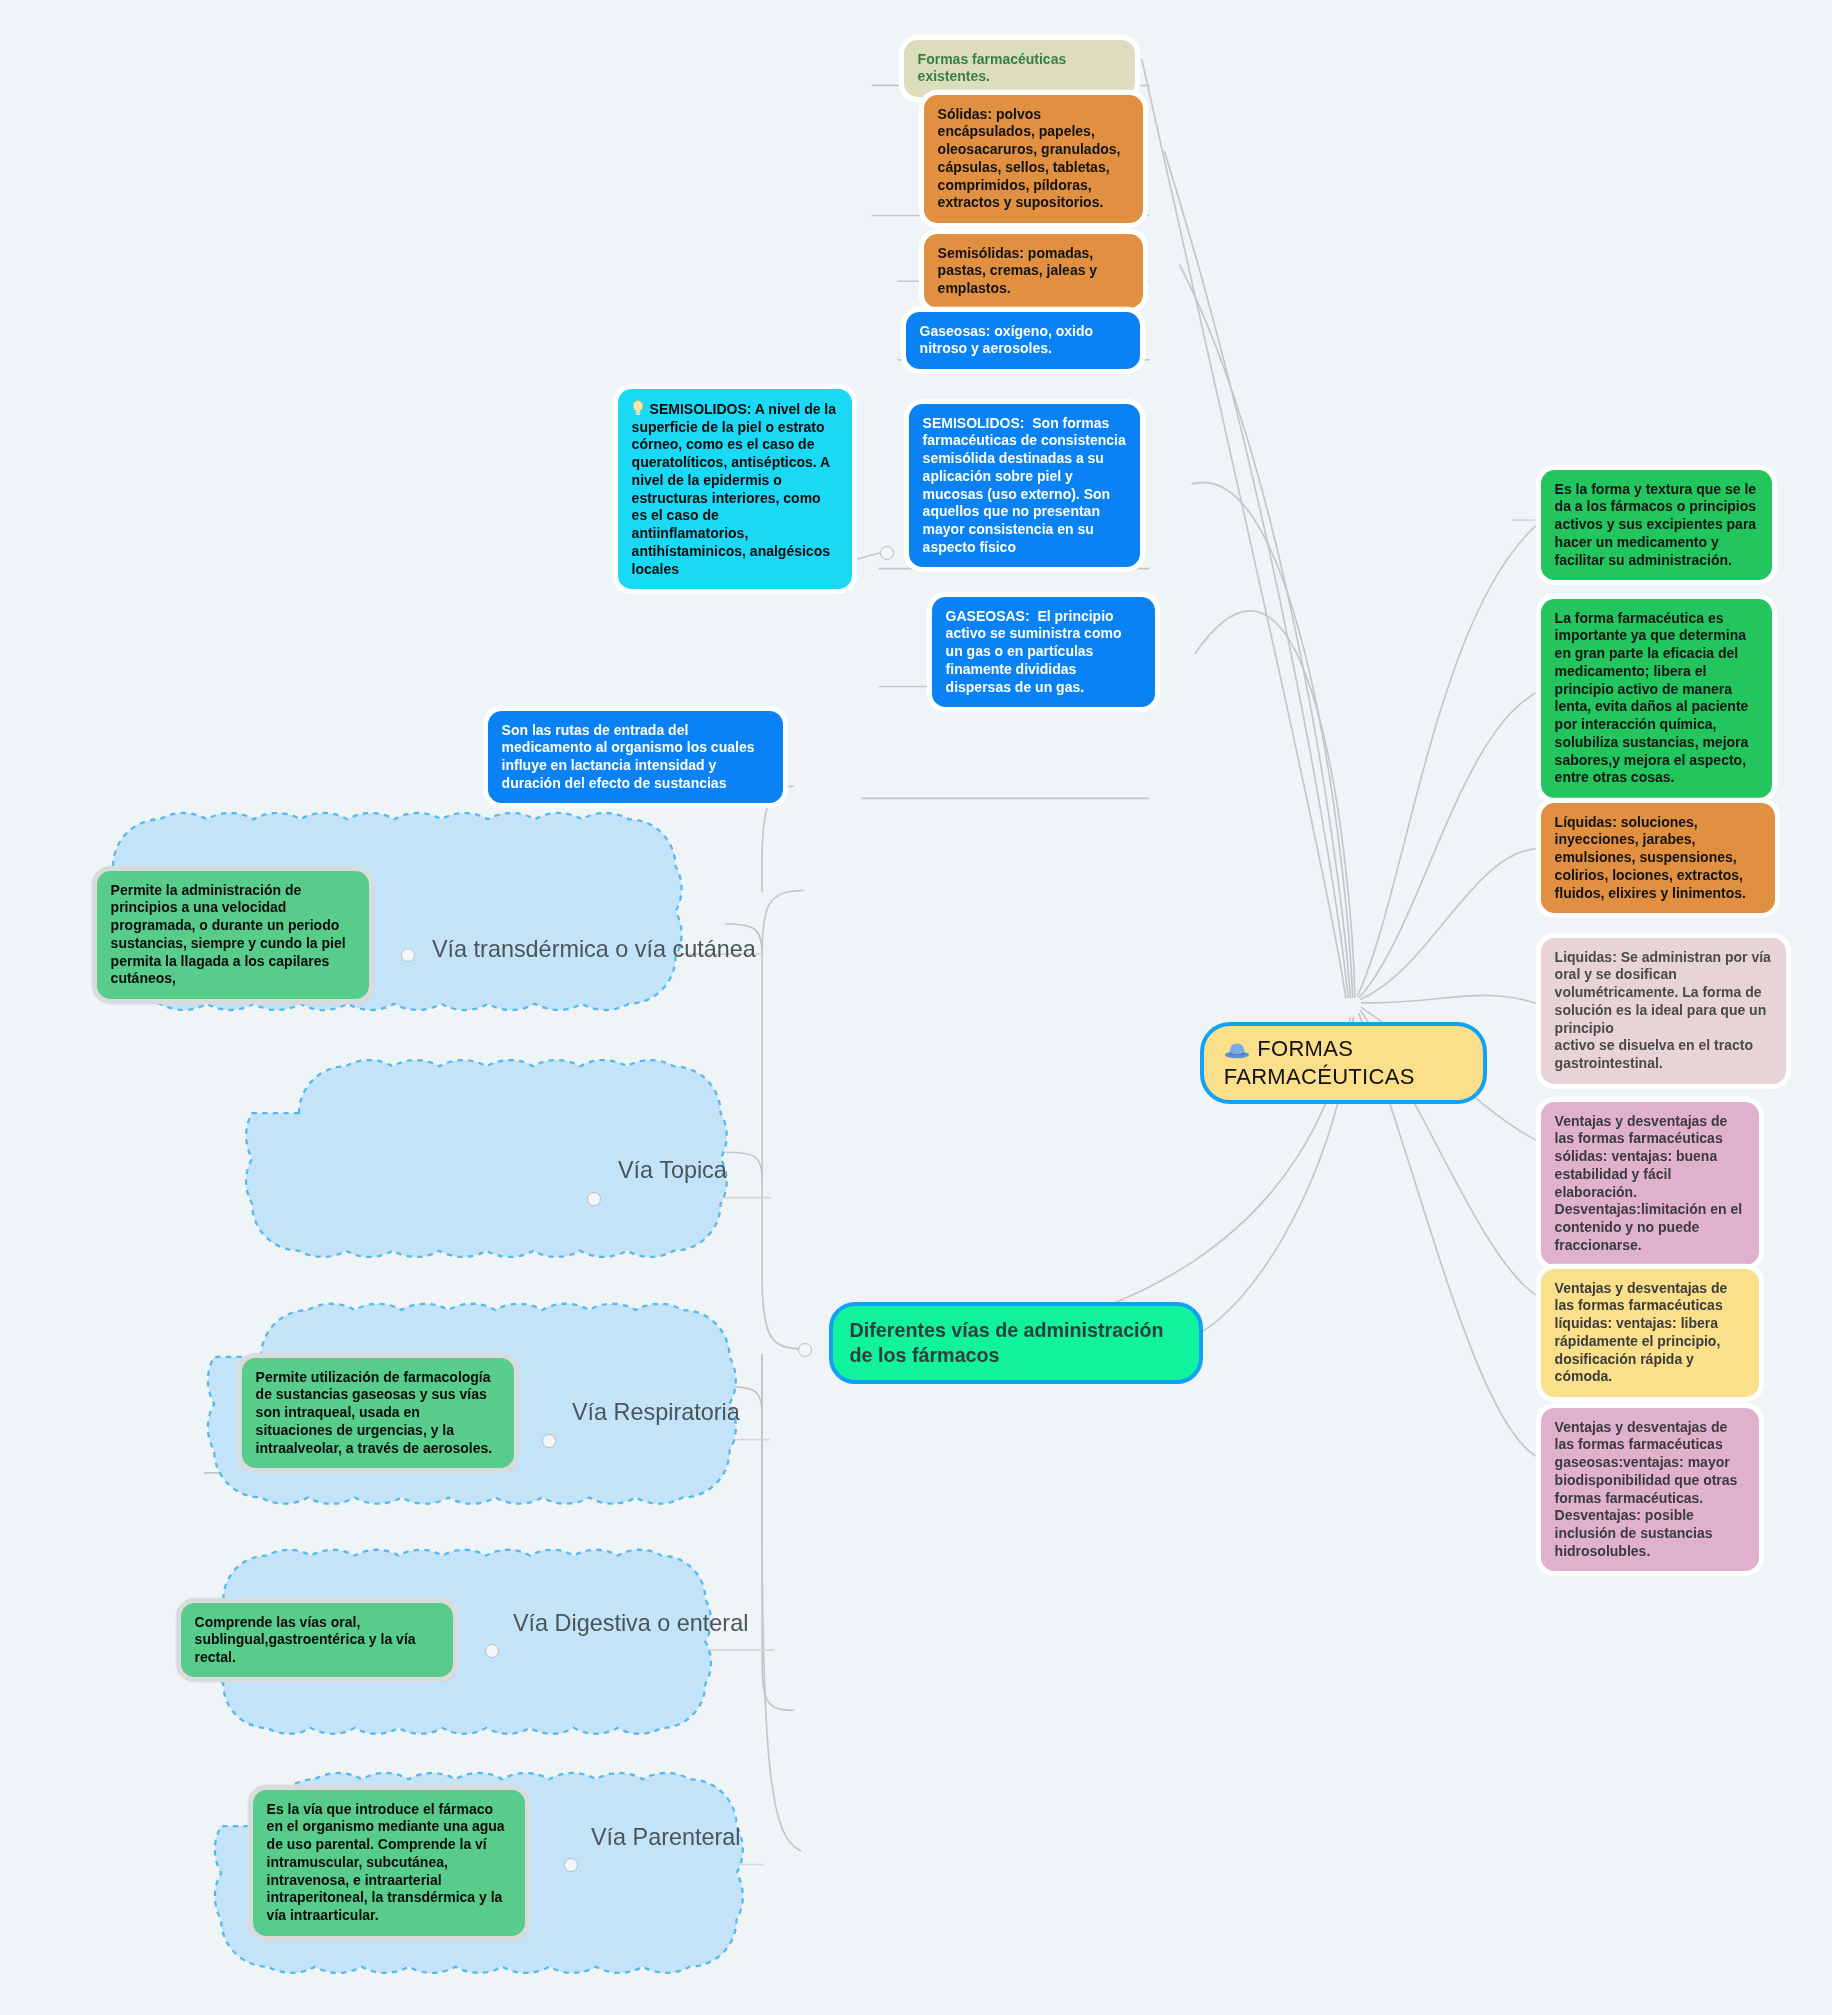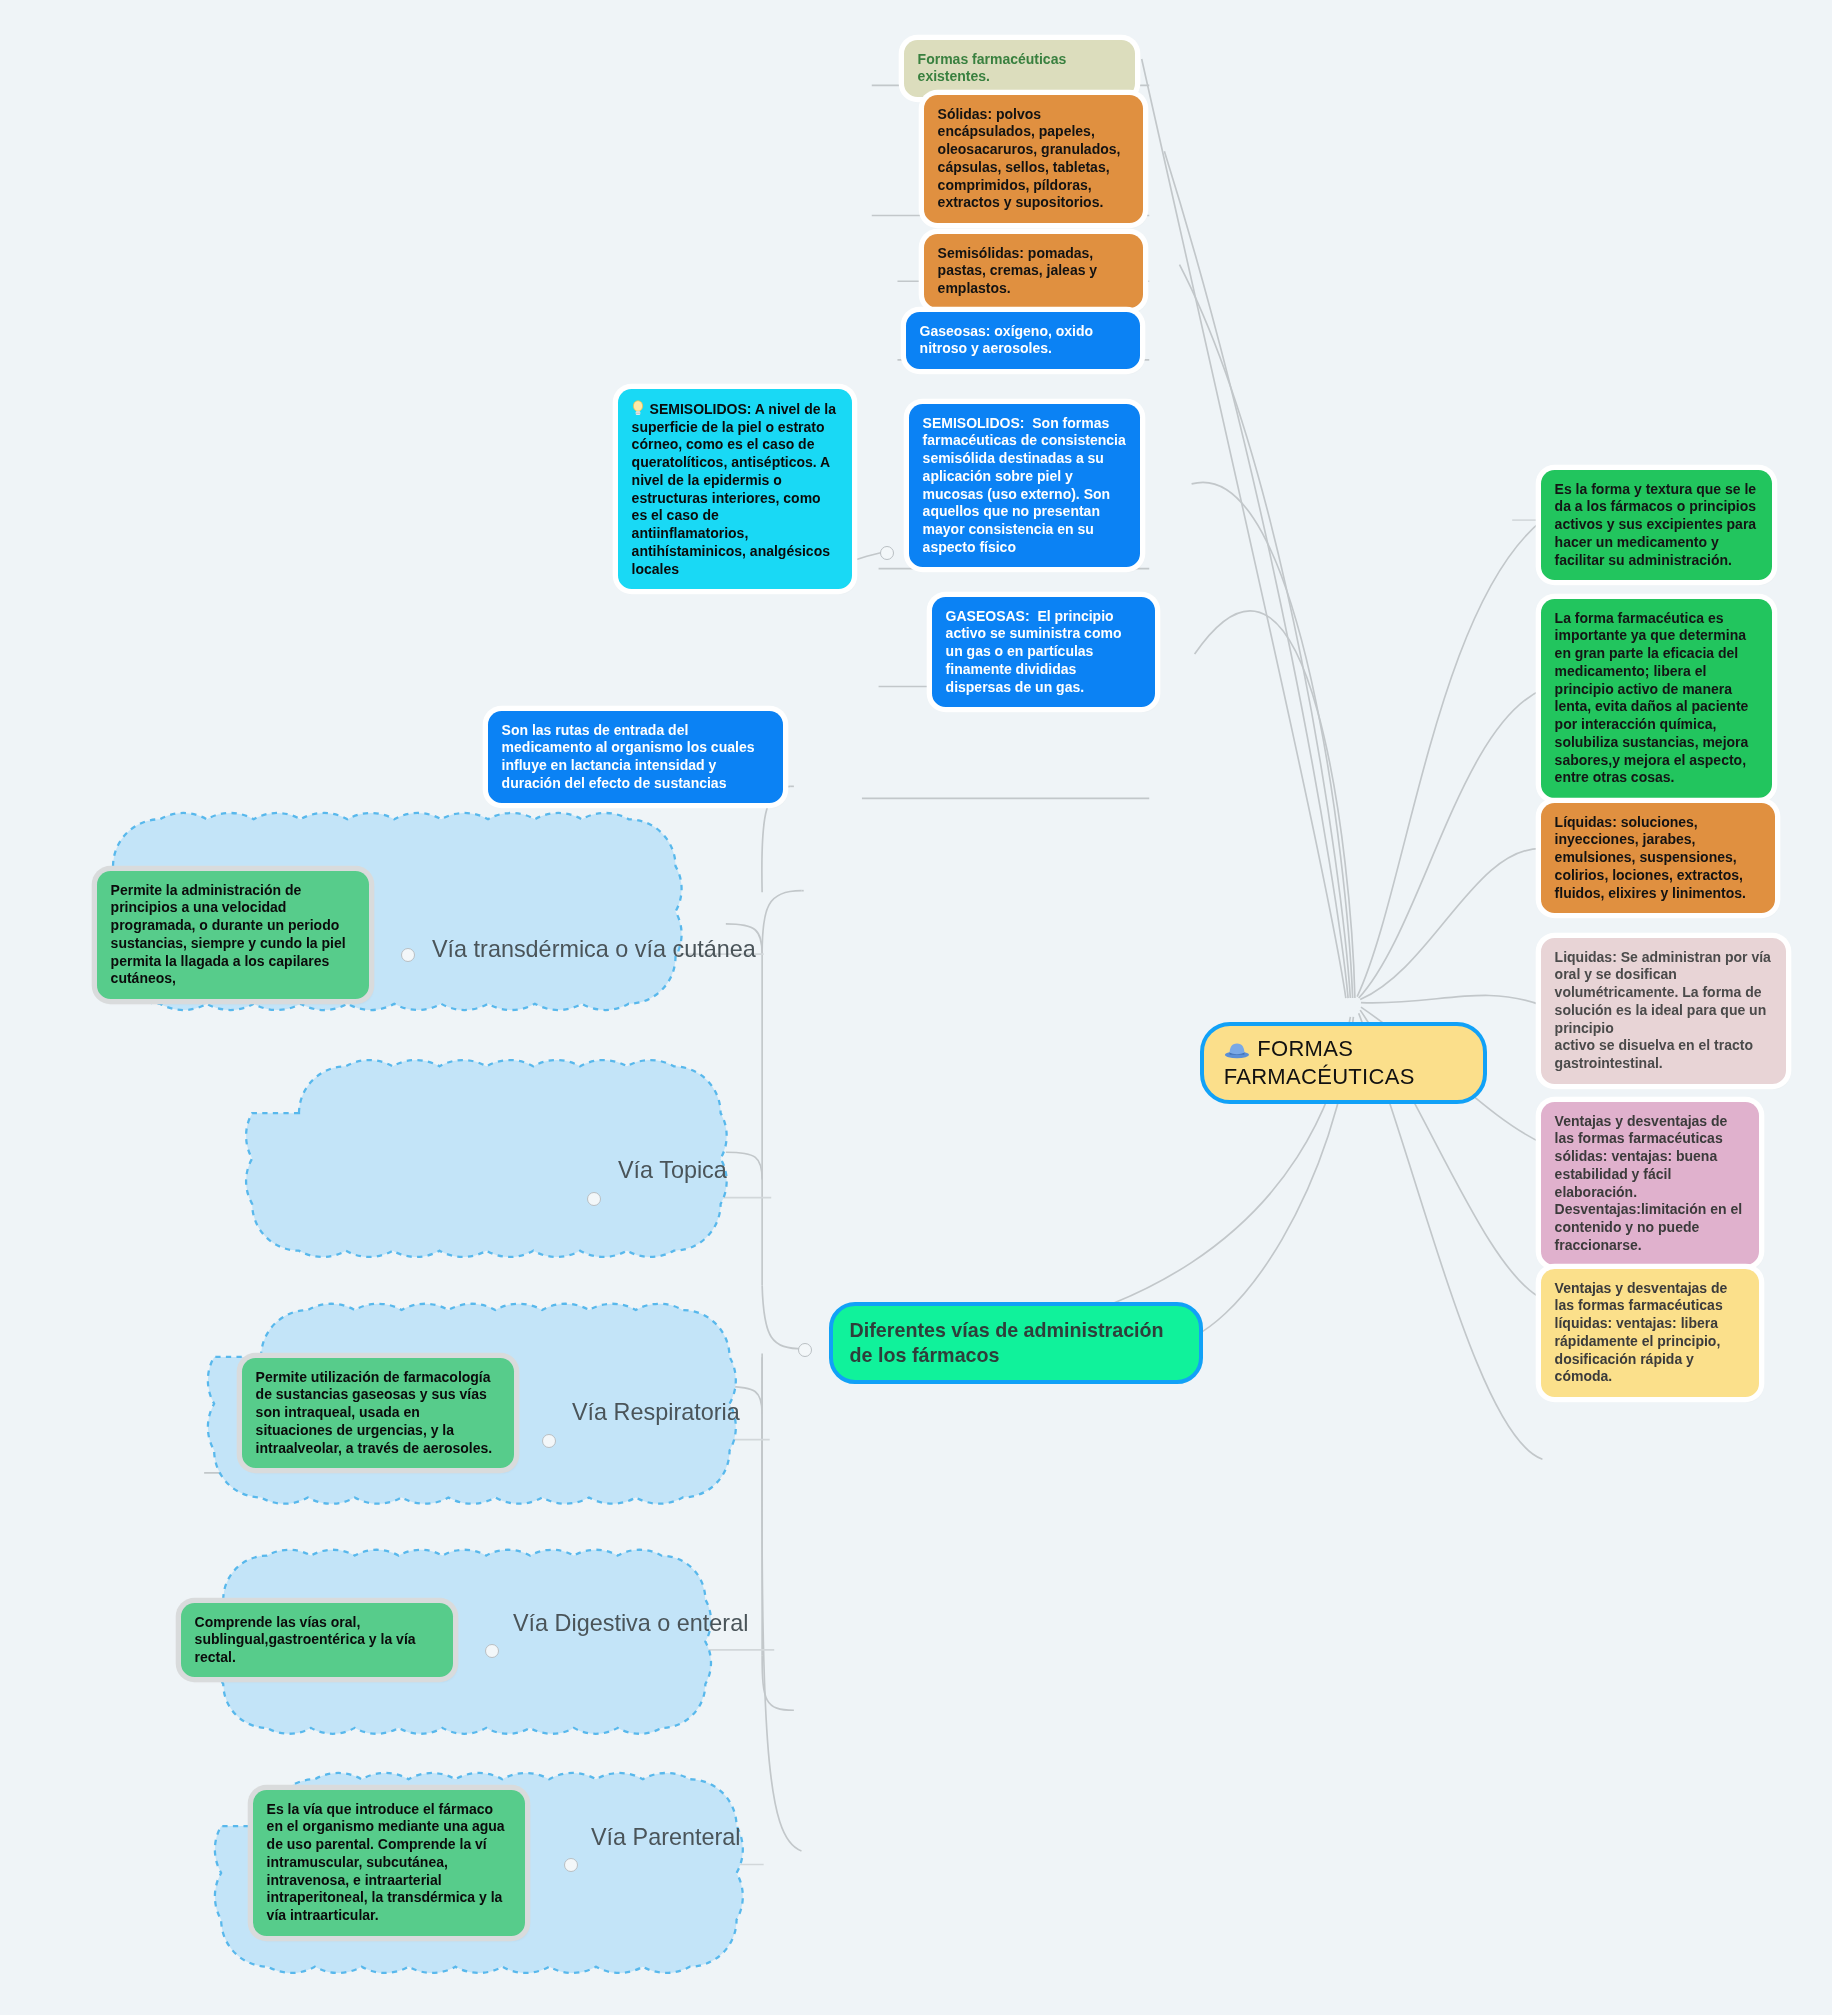--- a/index.html
+++ b/index.html
@@ -267,20 +267,23 @@
   </div>
 
   <div class="node c-pinkd fs-sm" style="left:1541px;top:1102px;width:218px;">
     <span class="txt">Ventajas y desventajas de las formas farmacéuticas sólidas: ventajas: buena estabilidad y fácil elaboración. Desventajas:limitación en el contenido y no puede fraccionarse.</span>
   </div>
 
   <div class="node c-yellow fs-sm" style="left:1541px;top:1269px;width:218px;">
     <span class="txt">Ventajas y desventajas de las formas farmacéuticas líquidas: ventajas: libera rápidamente el principio, dosificación rápida y cómoda.</span>
   </div>
 
+  <div class="node c-pinkd fs-sm" style="left:1541px;top:1408px;width:218px;">
+    <span class="txt">Ventajas y desventajas de las formas farmacéuticas gaseosas:ventajas: mayor biodisponibilidad que otras formas farmacéuticas. Desventajas: posible inclusión de sustancias hidrosolubles.</span>
+  </div>
 
   <div class="node c-green fs-sm" style="left:97px;top:871px;width:272px;">
     <span class="txt">Permite la administración de principios a una velocidad programada, o durante un periodo sustancias, siempre y cundo la piel permita la llagada a los capilares cutáneos,</span>
   </div>
 
 
   <div class="node c-green fs-sm" style="left:242px;top:1358px;width:272px;">
     <span class="txt">Permite utilización de farmacología de sustancias gaseosas y sus vías son intraqueal, usada en situaciones de urgencias, y la intraalveolar, a través de aerosoles.</span>
   </div>
 

